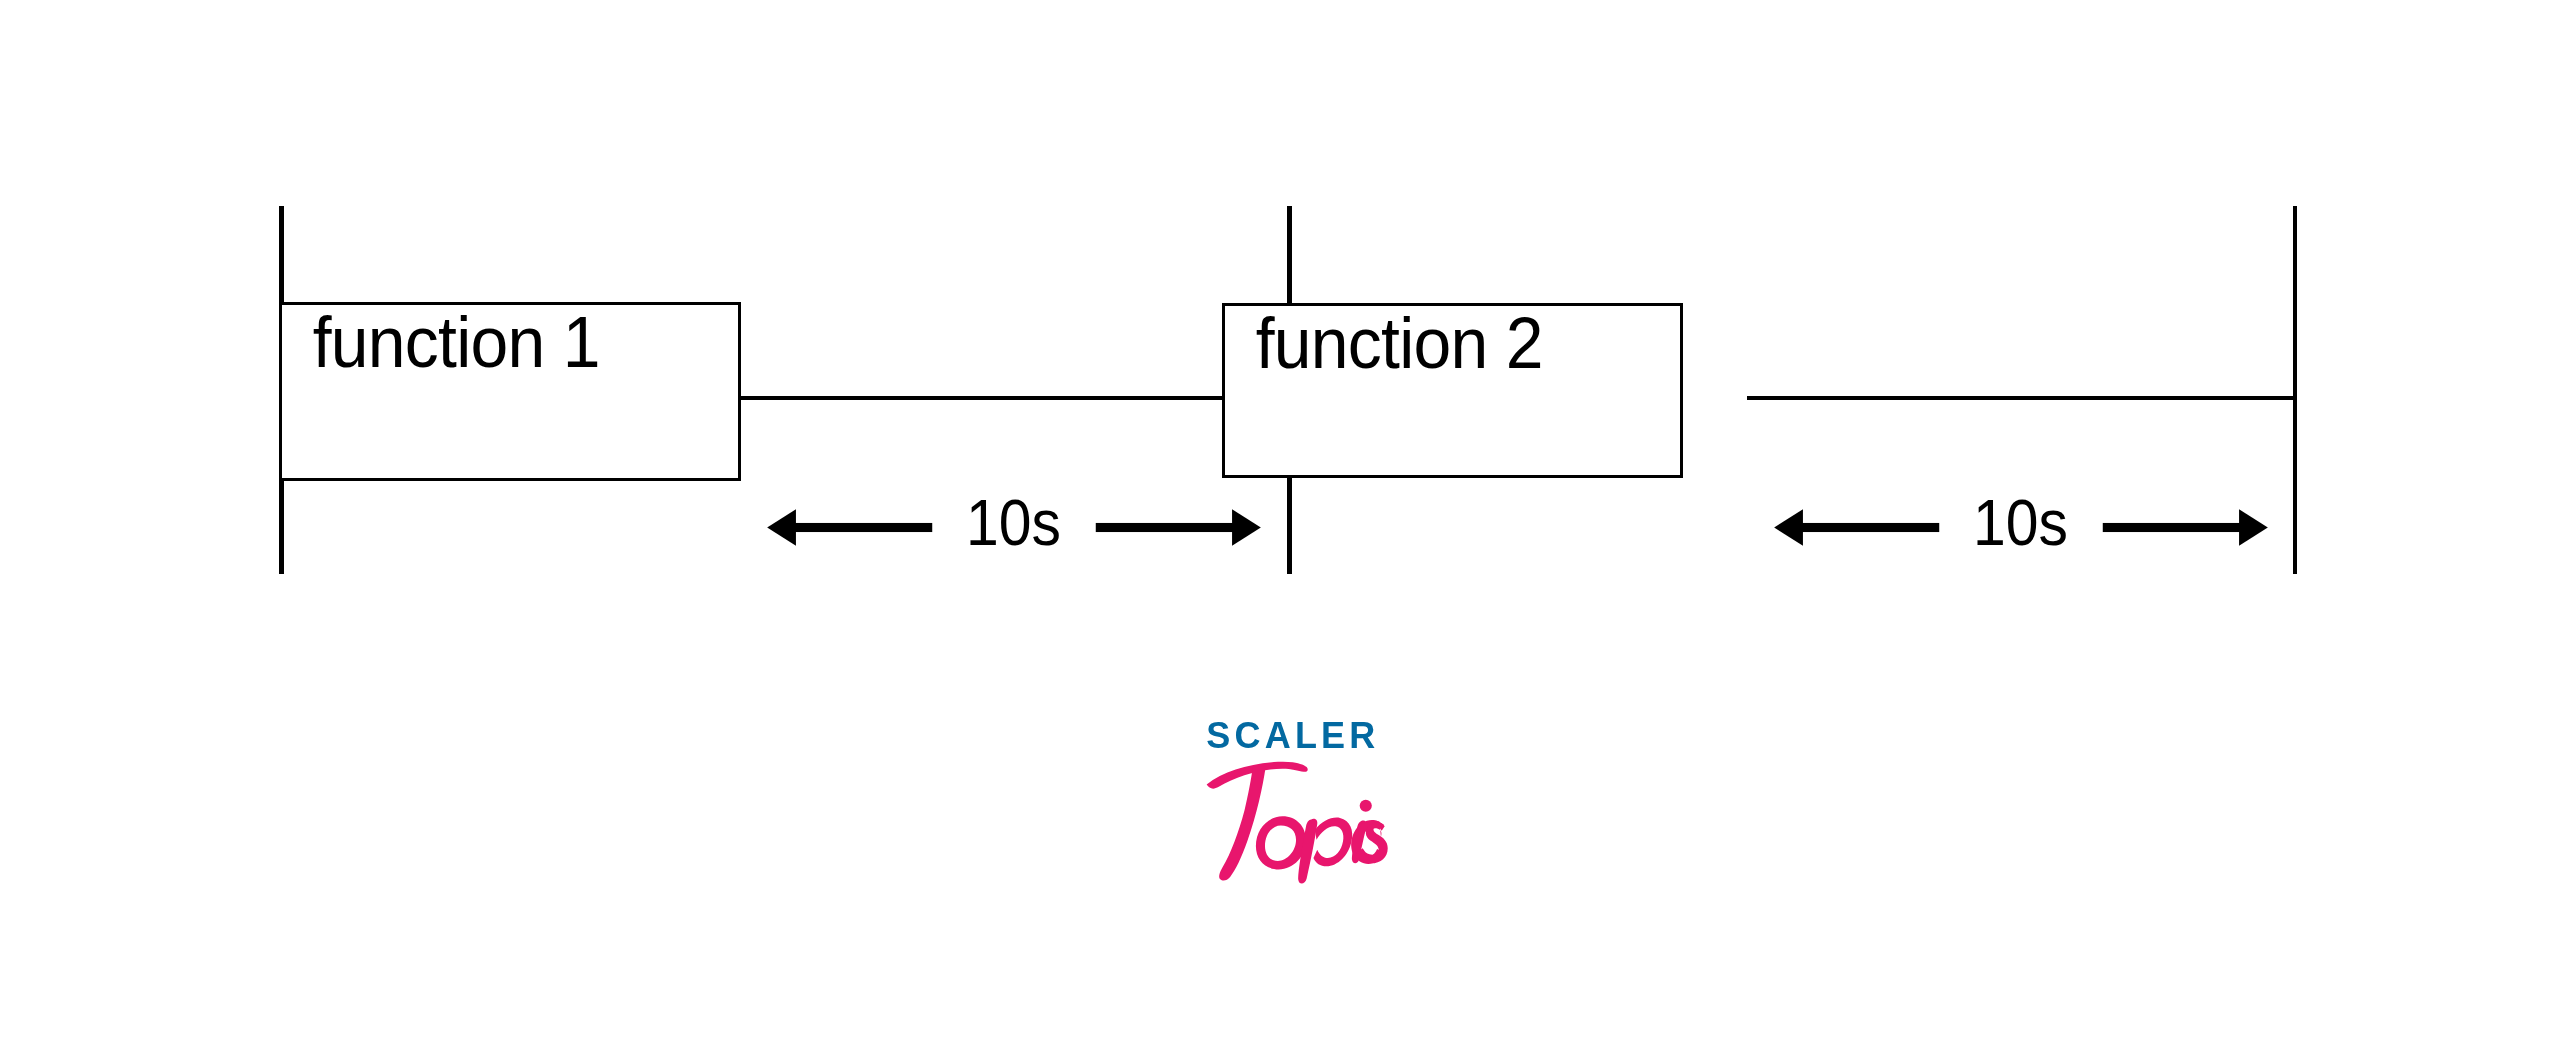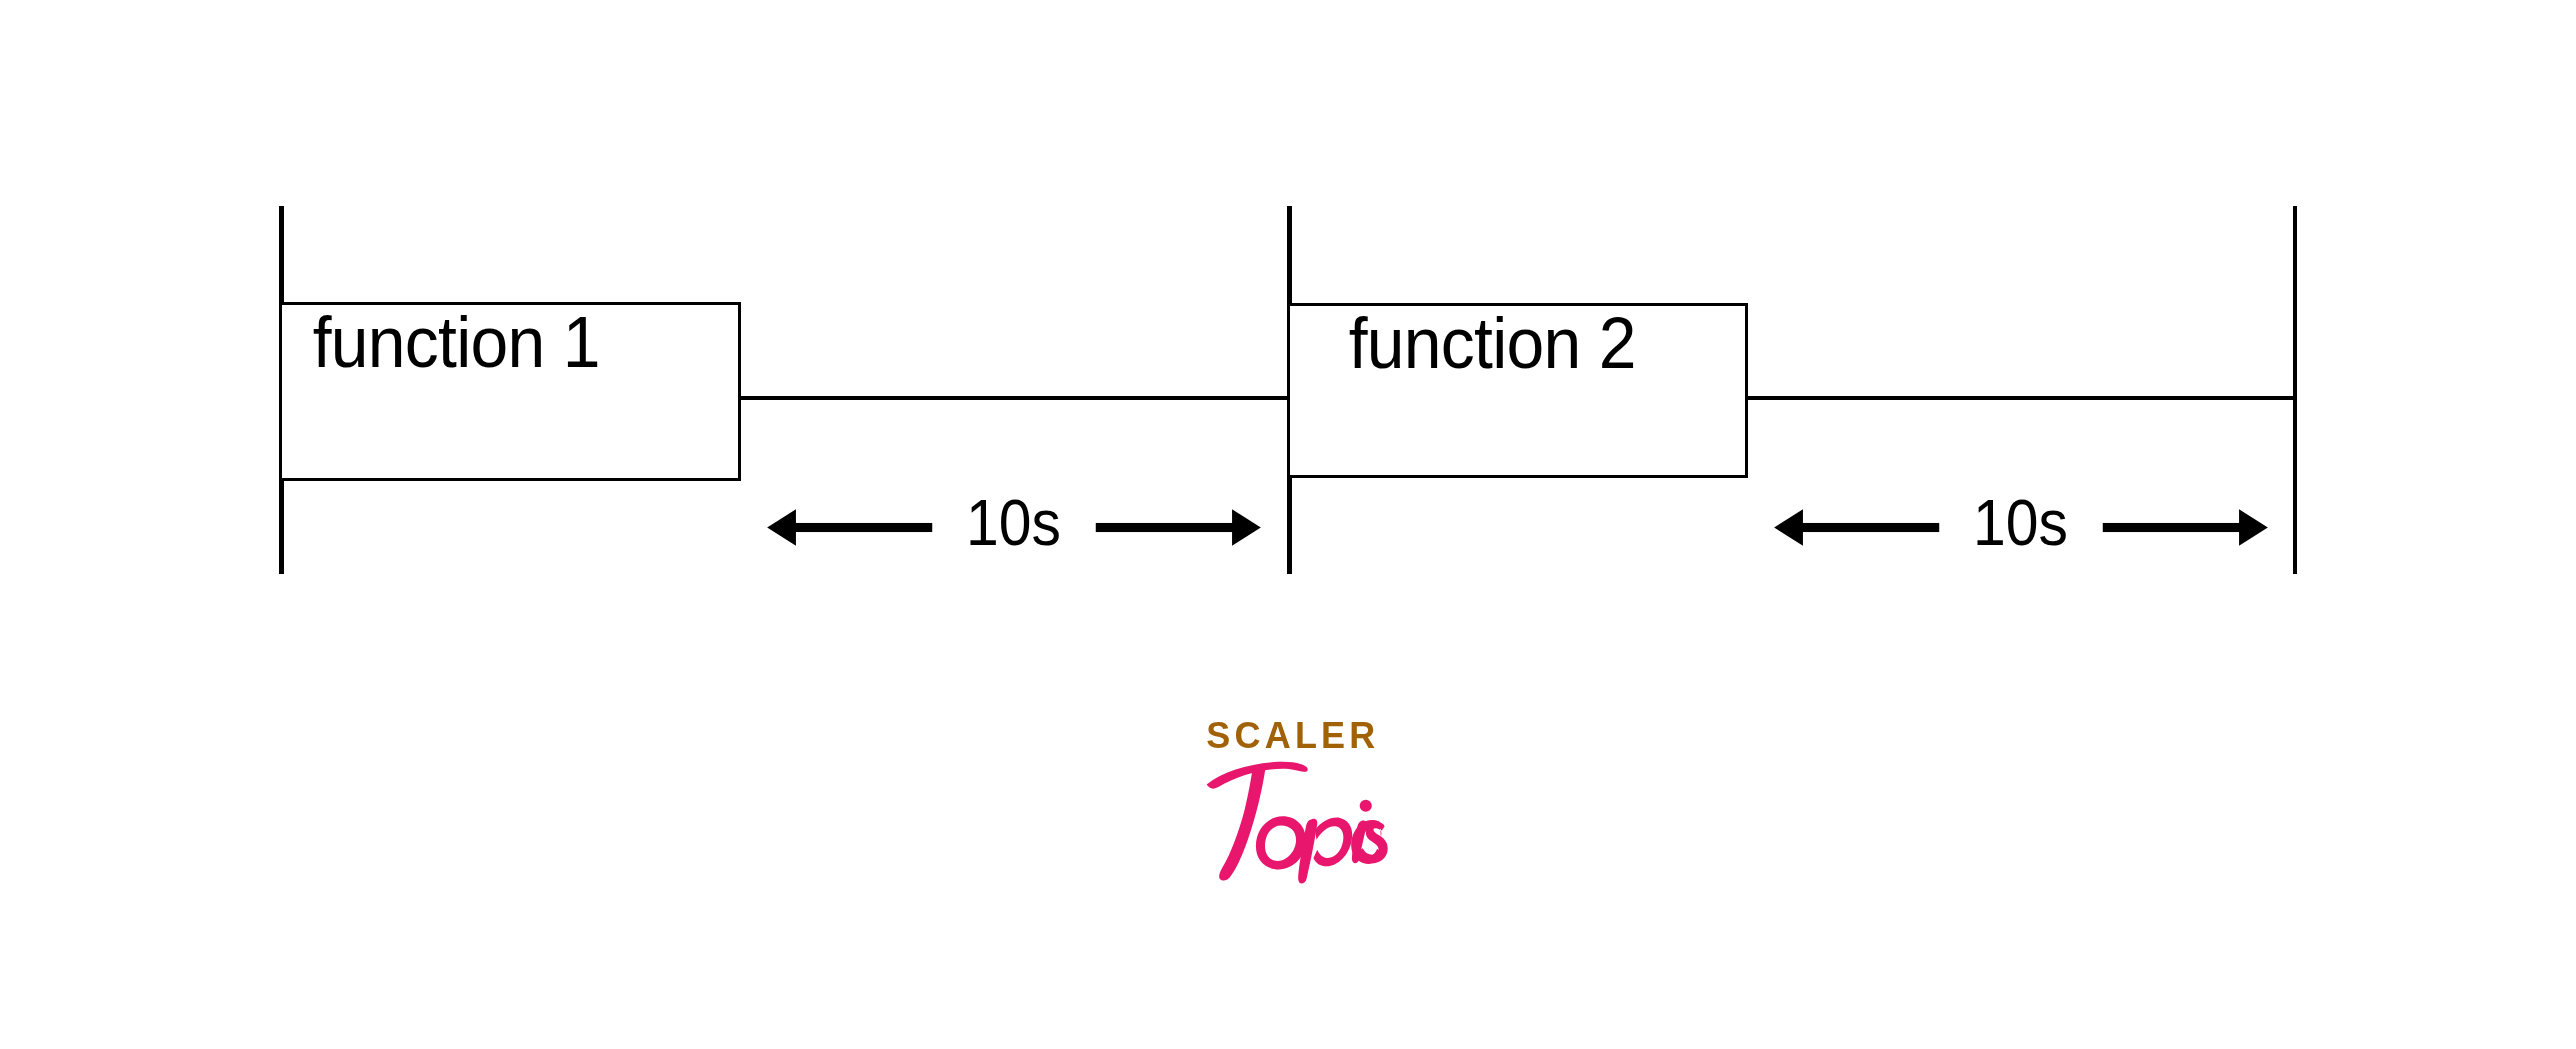--- a/index.html
+++ b/index.html
@@ -106,21 +106,21 @@
   <div class="tick" style="left:1287px; top:206px; width:4.5px; height:368px;"></div>
   <div class="tick" style="left:2293px; top:206px; width:3.8px; height:368px;"></div>
 
   <div class="wire" style="left:741px; top:396px; width:548px;"></div>
   <div class="wire" style="left:1747px; top:396px; width:548px;"></div>
 
   <div class="fn-box" style="left:279px; top:302px; width:462px; height:179px;">
     <span class="fn-label">function 1</span>
   </div>
 
-  <div class="fn-box" style="left:1287px; top:303px; width:461px; height:175px;padding-left:28px;">
+  <div class="fn-box" style="left:1222px; top:303px; width:461px; height:175px;">
     <span class="fn-label">function 2</span>
   </div>
 
   <div class="dim" style="left:767px; top:501px; width:494px;">
     <svg width="494" height="53" viewBox="0 0 652 70">
 
       <polygon points="0,35 38,11 38,59" fill="#000000"></polygon>
 
       <rect x="36" y="29" width="182" height="12" fill="#000000"></rect>
 
@@ -135,21 +135,21 @@
     <svg width="494" height="53" viewBox="0 0 652 70">
       <polygon points="0,35 38,11 38,59" fill="#000000"></polygon>
       <rect x="36" y="29" width="182" height="12" fill="#000000"></rect>
       <rect x="434" y="29" width="182" height="12" fill="#000000"></rect>
       <polygon points="652,35 614,11 614,59" fill="#000000"></polygon>
     </svg>
     <span class="dim-label" style="left:186px; top:-4.5px; width:121px;">10s</span>
   </div>
 
   <div id="logo">
-    <div class="logo-word" style="color:#a16207;">SCALER</div>
+    <div class="logo-word" style="color:#0369a1;">SCALER</div>
     <div class="logo-script">
       <svg width="197" height="133" viewBox="0 0 260 175">
         <g fill="#e8166d">
 
           <path d="M18 44 C40 26 76 16 112 14 C130 13 144 16 150 21
                    C153 24 151 28 146 27 C139 26 130 23 118 23
                    C92 23 58 32 34 47 C27 51 22 50 18 44 Z"></path>
           <path d="M96 20 C92 48 84 84 72 118 C64 141 56 157 49 166
                    C45 171 39 172 36 169 C33 166 35 160 39 153
                    C50 135 60 108 68 78 C73 57 77 36 79 20 Z"></path>

